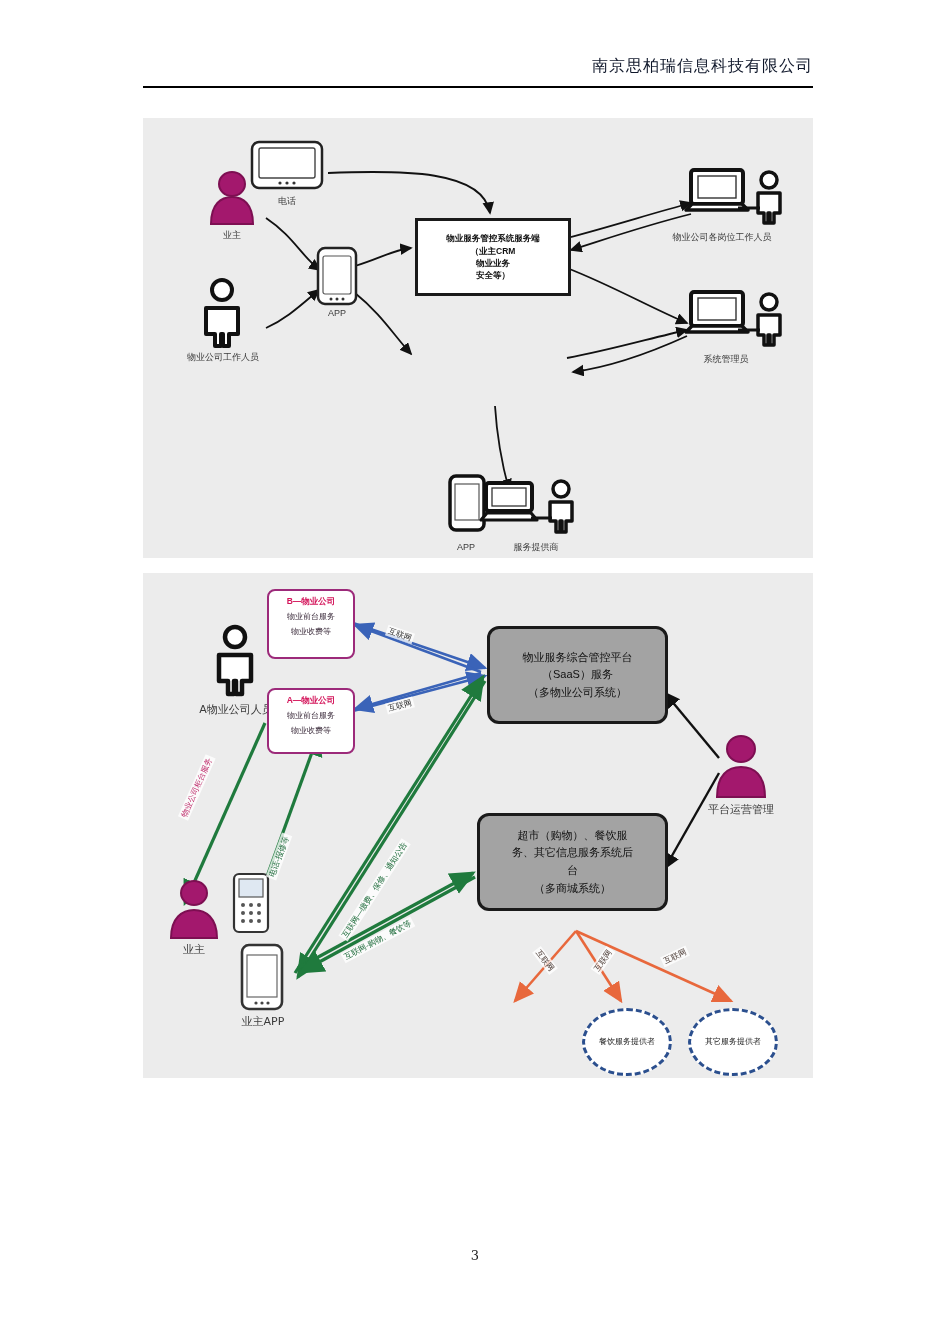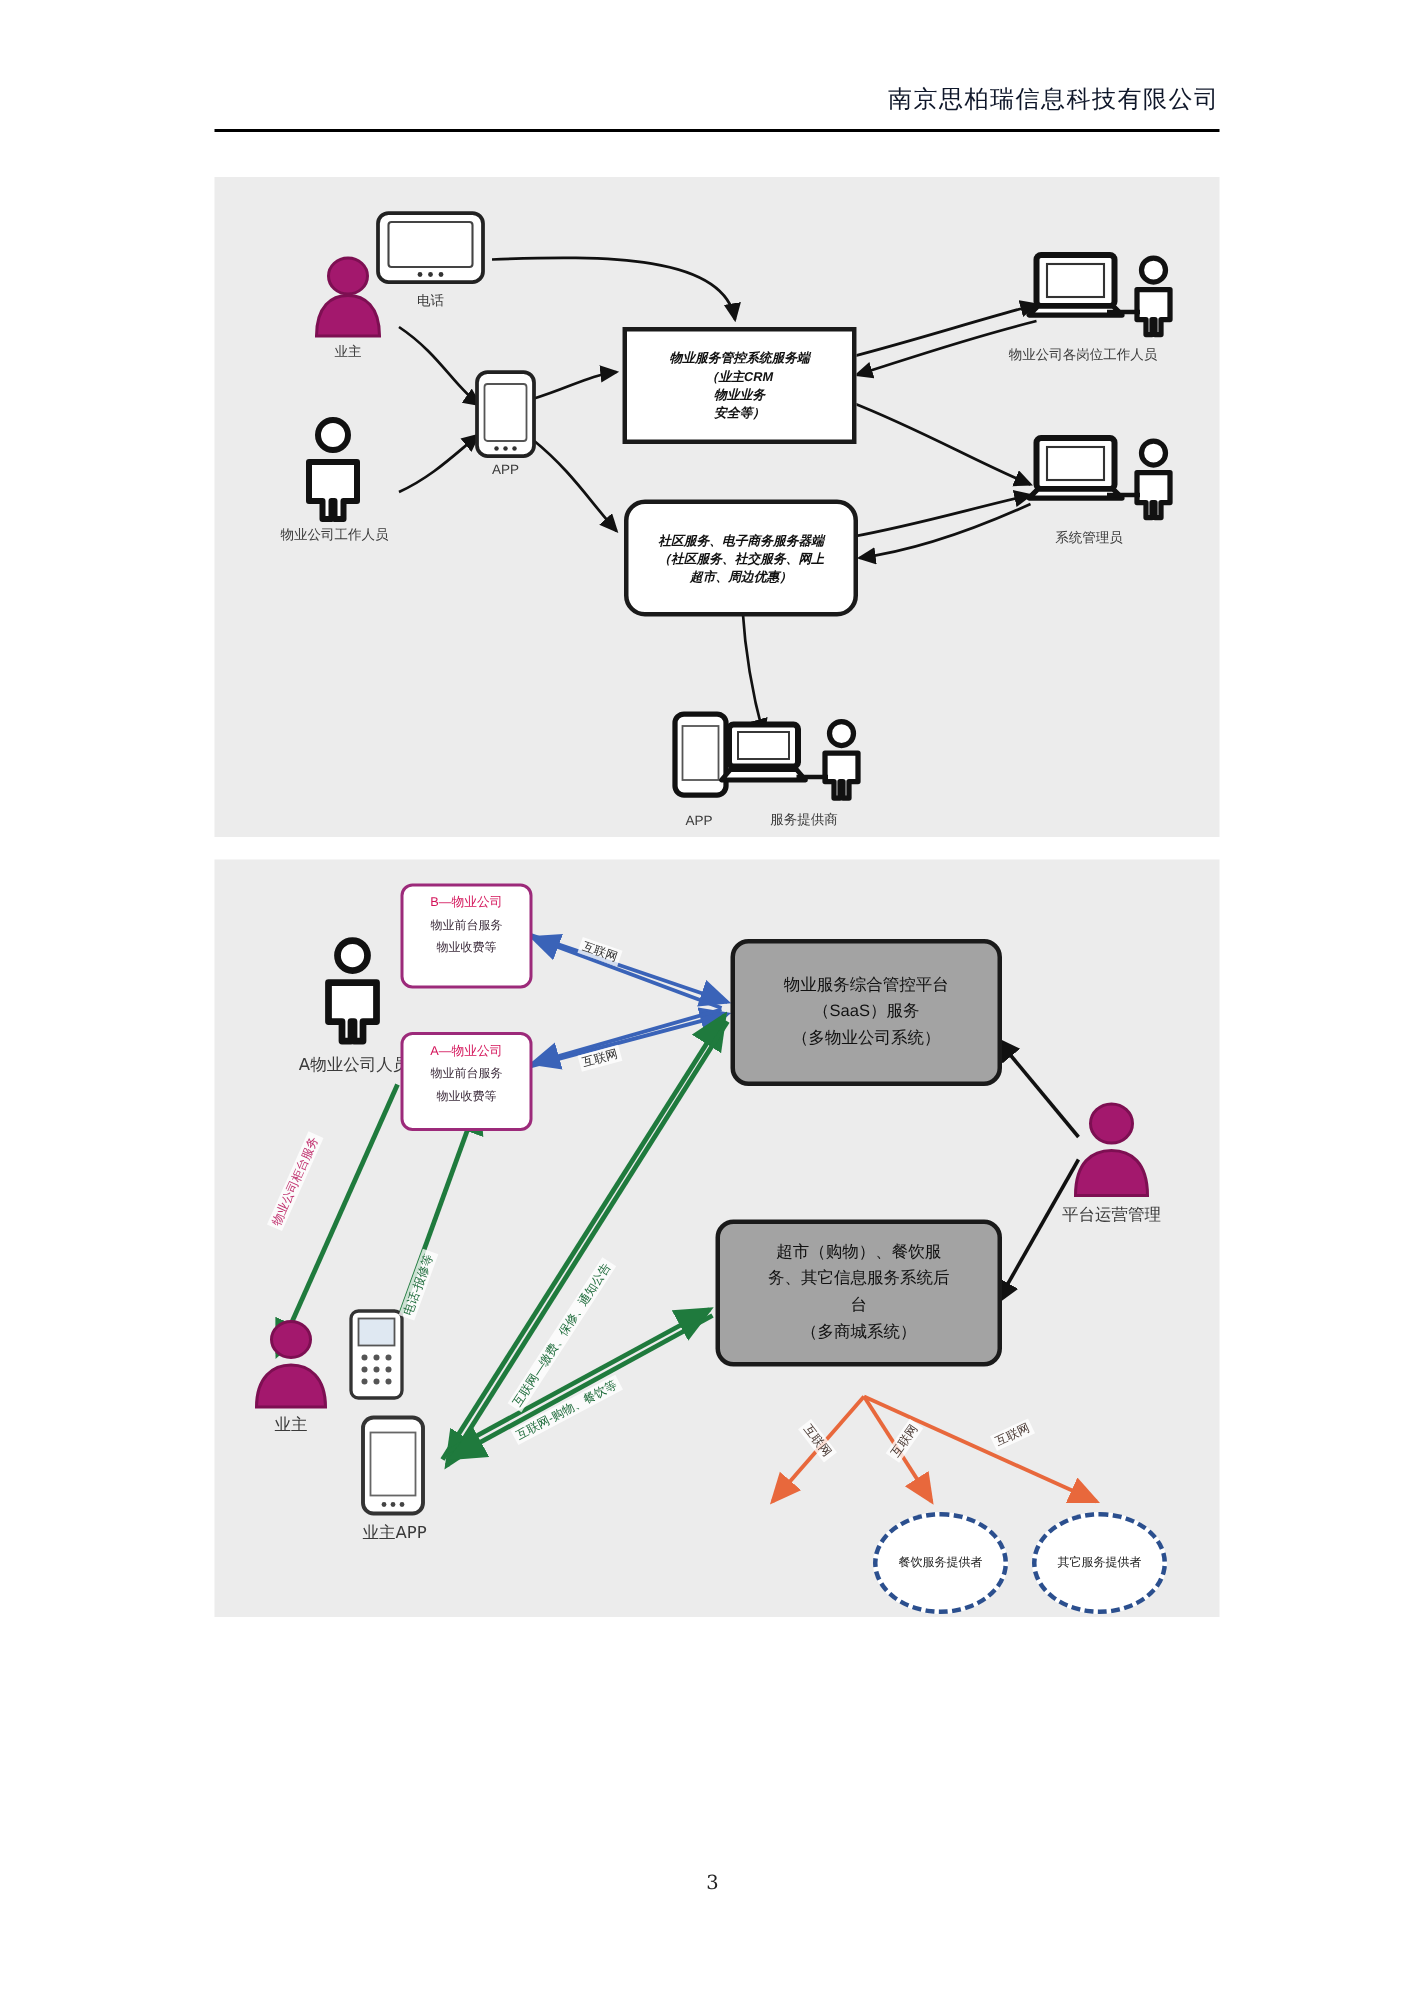--- a/index.html
+++ b/index.html
@@ -43,38 +43,38 @@
   .lbl.cn{font-family:"DejaVu Sans","Liberation Sans",sans-serif;}
 
   
   .box1{
     position:absolute;background:#fff;border:3px solid #1a1a1a;
     display:flex;align-items:center;justify-content:center;text-align:center;
     font-size:8.5px;line-height:1.45;color:#111;font-weight:bold;
   }
   #f1-box-server{left:272px;top:100px;width:150px;height:72px;}
   #f1-box-commerce{left:273px;top:215px;width:150px;height:72px;border-radius:14px;}
-  .box1 .inner{padding:2px 6px;font-style:italic;}
+  .box1 .inner{padding:2px 6px;}
 
   
   .box2{
     position:absolute;background:#a3a3a3;border:3px solid #1a1a1a;border-radius:12px;
     display:flex;align-items:center;justify-content:center;text-align:center;
     font-size:11px;line-height:1.6;color:#111;
   }
   #f2-box-saas{left:344px;top:53px;width:175px;height:92px;}
   #f2-box-mall{left:334px;top:240px;width:185px;height:92px;}
 
   .pinkbox{
     position:absolute;background:#fff;border:2.5px solid #9c2a7a;border-radius:8px;
     text-align:center;padding-top:4px;
   }
   #f2-pink-b{left:124px;top:16px;width:84px;height:62px;}
   #f2-pink-a{left:124px;top:115px;width:84px;height:58px;}
-  .pinkbox .ttl{font-size:8.5px;color:#d4145a;font-weight:normal;line-height:1.5;}
+  .pinkbox .ttl{font-size:8.5px;color:#d4145a;font-weight:bold;line-height:1.5;}
   .pinkbox .sub{font-size:8px;color:#3a2a3a;line-height:1.55;margin-top:3px;}
 
   .circle{
     position:absolute;width:84px;height:62px;border-radius:50%;
     border:3px dashed #2b4f8e;background:#fff;
     display:flex;align-items:center;justify-content:center;text-align:center;
     font-size:8px;color:#222;line-height:1.35;
   }
   #f2-circ-market{left:333px;top:435px;}
   #f2-circ-food{left:439px;top:435px;}
@@ -177,27 +177,20 @@
 
     <div class="box1" id="f1-box-server">
       <div class="inner">
         <div>物业服务管控系统服务端</div>
         <div>（业主CRM</div>
         <div>物业业务</div>
         <div>安全等）</div>
       </div>
     </div>
 
-    <div class="box1" id="f1-box-commerce">
-      <div class="inner">
-        <div>社区服务、电子商务服务器端</div>
-        <div>（社区服务、社交服务、网上</div>
-        <div>超市、周边优惠）</div>
-      </div>
-    </div>
 
     <div class="node" style="left:540px;top:48px;">
       <svg width="110" height="62" viewBox="0 0 110 62">
         <rect x="8" y="4" width="52" height="34" rx="3" fill="#fff" stroke="#111" stroke-width="4"></rect>
         <rect x="15" y="10" width="38" height="22" fill="#fff" stroke="#333" stroke-width="1.4"></rect>
         <path d="M3,44 h62 l-6,-6 h-50 z" fill="#fff" stroke="#111" stroke-width="3.5" stroke-linejoin="round"></path>
         <circle cx="86" cy="14" r="8" fill="#fff" stroke="#111" stroke-width="3.5"></circle>
         <path d="M75,27 h22 v20 h-6 v10 h-4 v-10 h-2 v10 h-4 v-10 h-6 z" fill="#fff" stroke="#111" stroke-width="3.5" stroke-linejoin="round"></path>
         <path d="M55,42 h22" stroke="#111" stroke-width="3"></path>
       </svg>

